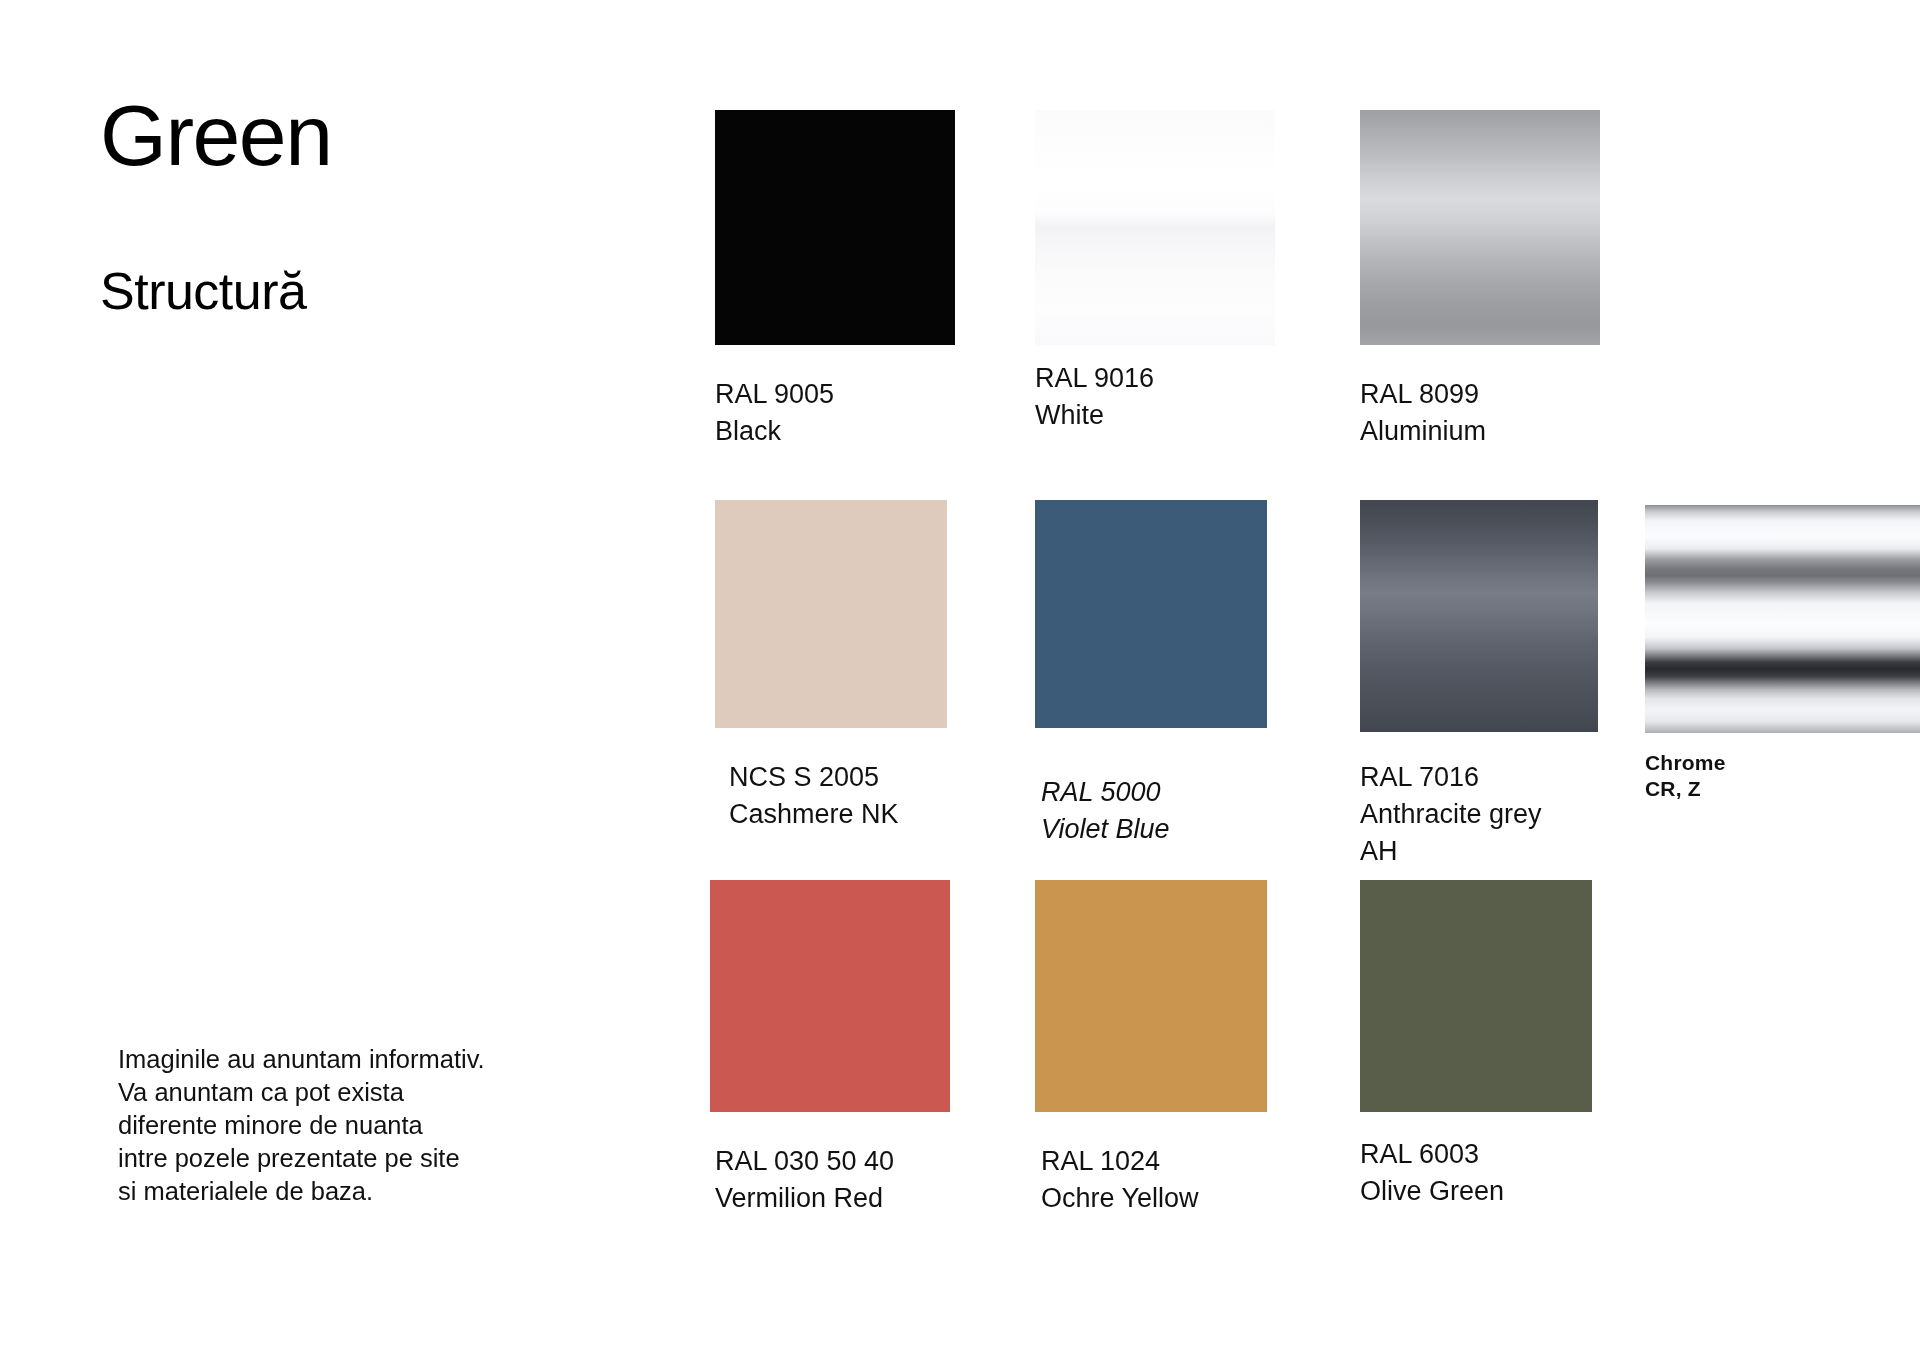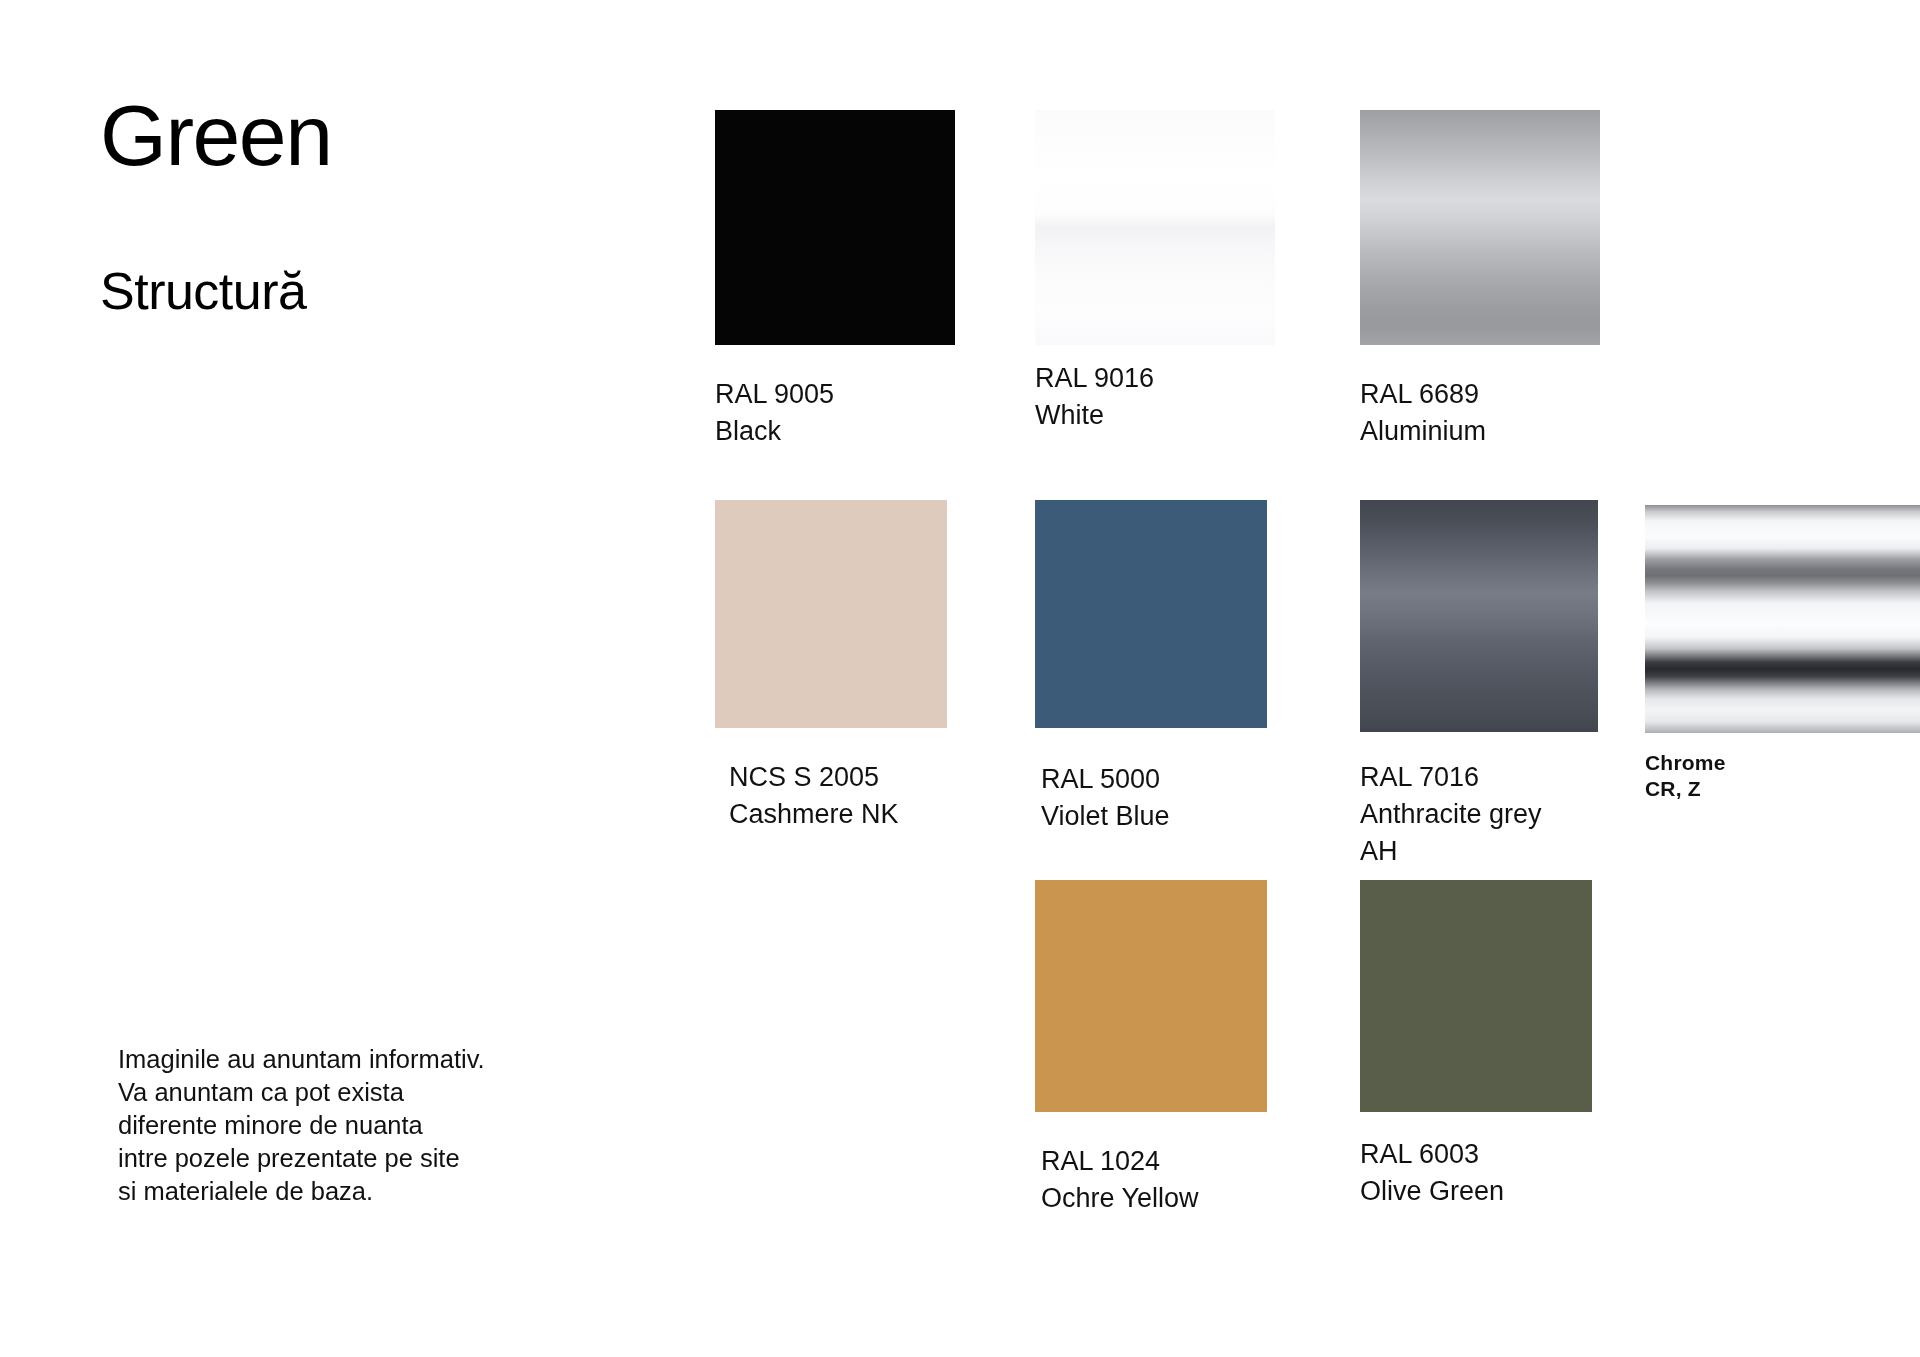--- a/index.html
+++ b/index.html
@@ -106,21 +106,21 @@
   #cell-ral9006   { left: 1360px; top: 110px; }
   #cell-ral9006 .swatch-chip { width: 240px; height: 235px; }
   #cell-ral9006 .swatch-caption { margin-top: 31px; }
 
   #cell-ncs2005   { left: 715px;  top: 500px; }
   #cell-ncs2005 .swatch-chip { width: 232px; height: 228px; }
   #cell-ncs2005 .swatch-caption { margin-top: 31px; margin-left: 14px; }
 
   #cell-ral5000   { left: 1035px; top: 500px; }
   #cell-ral5000 .swatch-chip { width: 232px; height: 228px; }
-  #cell-ral5000 .swatch-caption { margin-top: 33px; margin-left: 6px; }
+  #cell-ral5000 .swatch-caption { margin-top: 46px; margin-left: 6px; font-style: italic; }
 
   #cell-ral7016   { left: 1360px; top: 500px; }
   #cell-ral7016 .swatch-chip { width: 238px; height: 232px; }
   #cell-ral7016 .swatch-caption { margin-top: 27px; }
 
   #cell-chrome    { left: 1645px; top: 505px; }
   #cell-chrome .swatch-chip { width: 275px; height: 228px; }
   #cell-chrome .swatch-caption { margin-top: 17px; }
 
   #cell-ral030    { left: 710px;  top: 880px; }
@@ -237,21 +237,21 @@
     <span class="swatch-chip finish-white"></span>
     <div class="swatch-caption">
       <span class="caption-line">RAL 9016</span>
       <span class="caption-line">White</span>
     </div>
   </div>
 
   <div class="swatch-cell" id="cell-ral9006">
     <span class="swatch-chip finish-aluminium"></span>
     <div class="swatch-caption">
-      <span class="caption-line">RAL 6689</span>
+      <span class="caption-line">RAL 8099</span>
       <span class="caption-line">Aluminium</span>
     </div>
   </div>
 
   <div class="swatch-cell" id="cell-ncs2005">
     <span class="swatch-chip" style="background-color: rgb(223, 203, 189);"></span>
     <div class="swatch-caption">
       <span class="caption-line">NCS S 2005</span>
       <span class="caption-line">Cashmere NK</span>
     </div>
@@ -275,20 +275,27 @@
   </div>
 
   <div class="swatch-cell" id="cell-chrome">
     <span class="swatch-chip finish-chrome"></span>
     <div class="swatch-caption caption-small">
       <span class="caption-line">Chrome</span>
       <span class="caption-line">CR, Z</span>
     </div>
   </div>
 
+  <div class="swatch-cell" id="cell-ral030">
+    <span class="swatch-chip" style="background-color: rgb(203, 89, 82);"></span>
+    <div class="swatch-caption">
+      <span class="caption-line">RAL 030 50 40</span>
+      <span class="caption-line">Vermilion Red</span>
+    </div>
+  </div>
 
   <div class="swatch-cell" id="cell-ral1024">
     <span class="swatch-chip" style="background-color: rgb(201, 149, 79);"></span>
     <div class="swatch-caption">
       <span class="caption-line">RAL 1024</span>
       <span class="caption-line">Ochre Yellow</span>
     </div>
   </div>
 
   <div class="swatch-cell" id="cell-ral6003">

